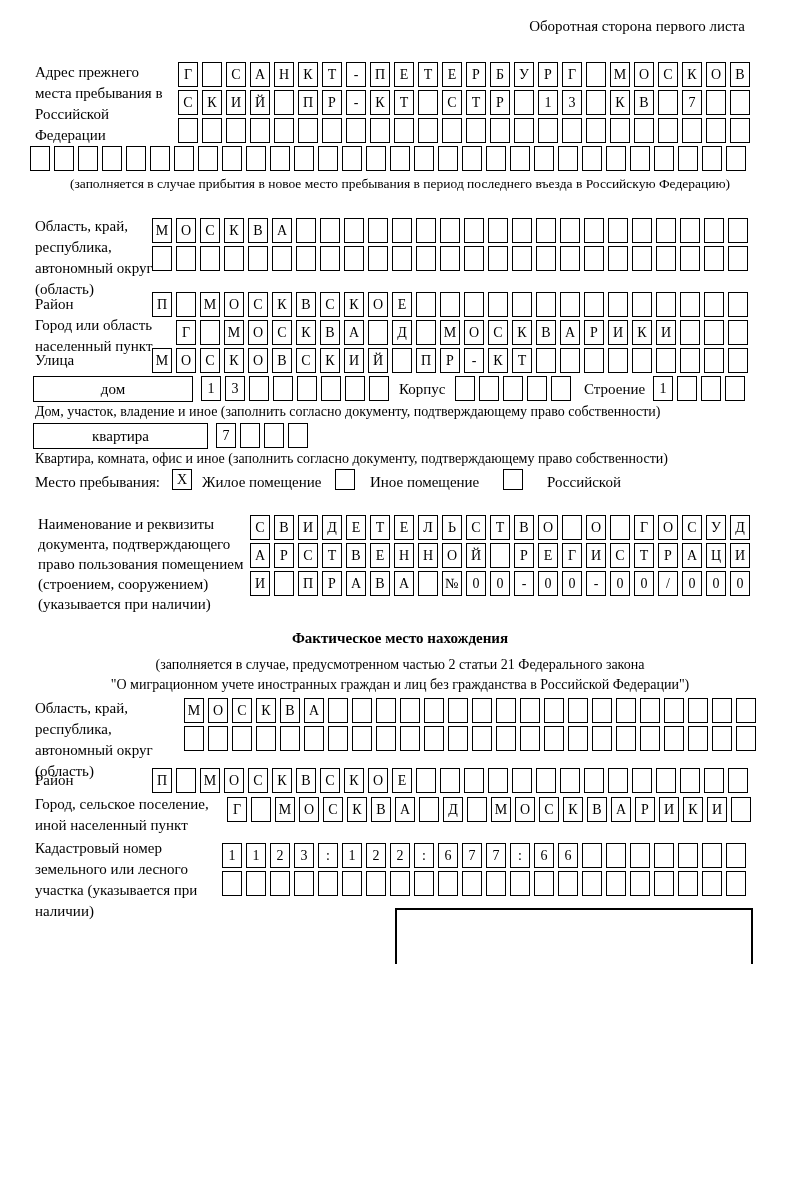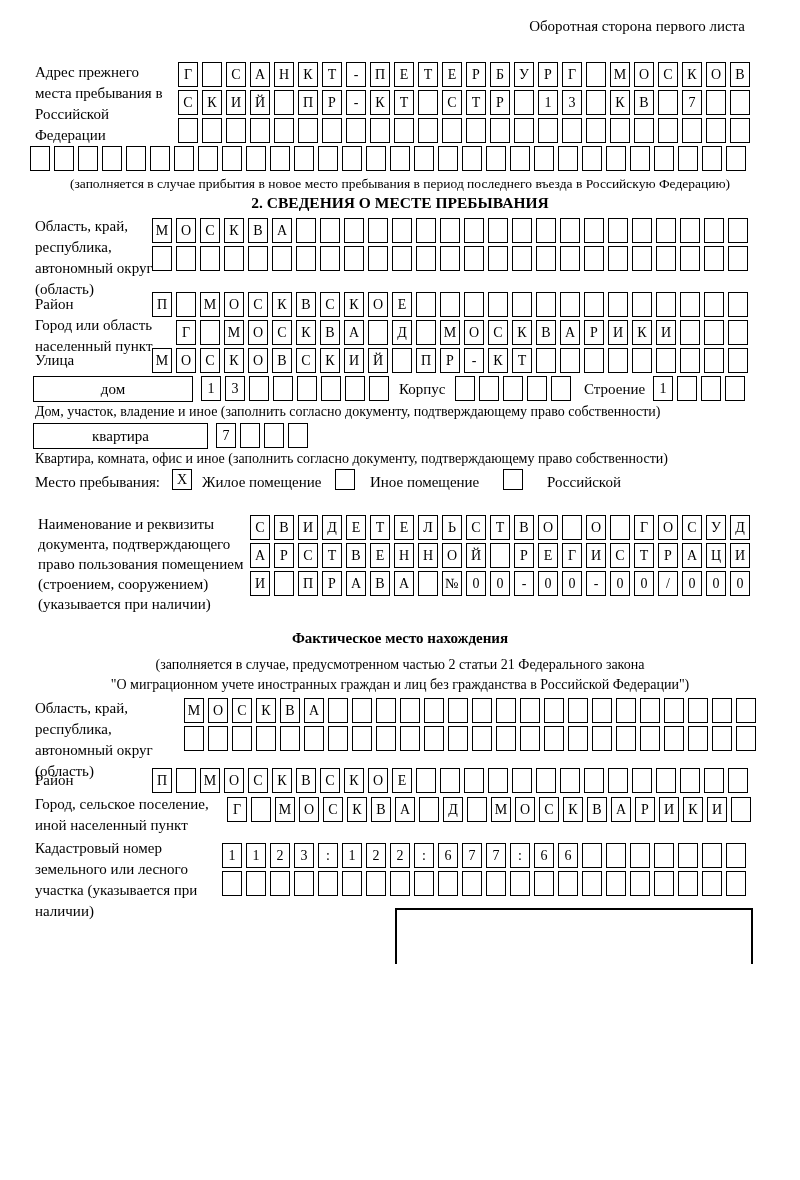--- a/index.html
+++ b/index.html
@@ -143,21 +143,20 @@
       <span class="cell"></span>
       <span class="cell"></span>
       <span class="cell"></span>
       <span class="cell"></span>
       <span class="cell"></span>
       <span class="cell"></span>
       <span class="cell"></span>
     </div>
   <div class="abs caption center" style="top:175px;">(заполняется в случае прибытия в новое место пребывания в период последнего въезда в Российскую Федерацию)</div>
 
-  <div class="abs title center" style="top:194px;">2. СВЕДЕНИЯ О МЕСТЕ ПРЕБЫВАНИЯ</div>
 
   <div class="abs label" style="left:35px; top:216px; width:118px;">Область, край, республика, автономный округ (область)</div>
   <div class="cellrow" style="left:152px; top:218px;">
       <span class="cell">М</span>
       <span class="cell">О</span>
       <span class="cell">С</span>
       <span class="cell">К</span>
       <span class="cell">В</span>
       <span class="cell">А</span>
       <span class="cell"></span>

